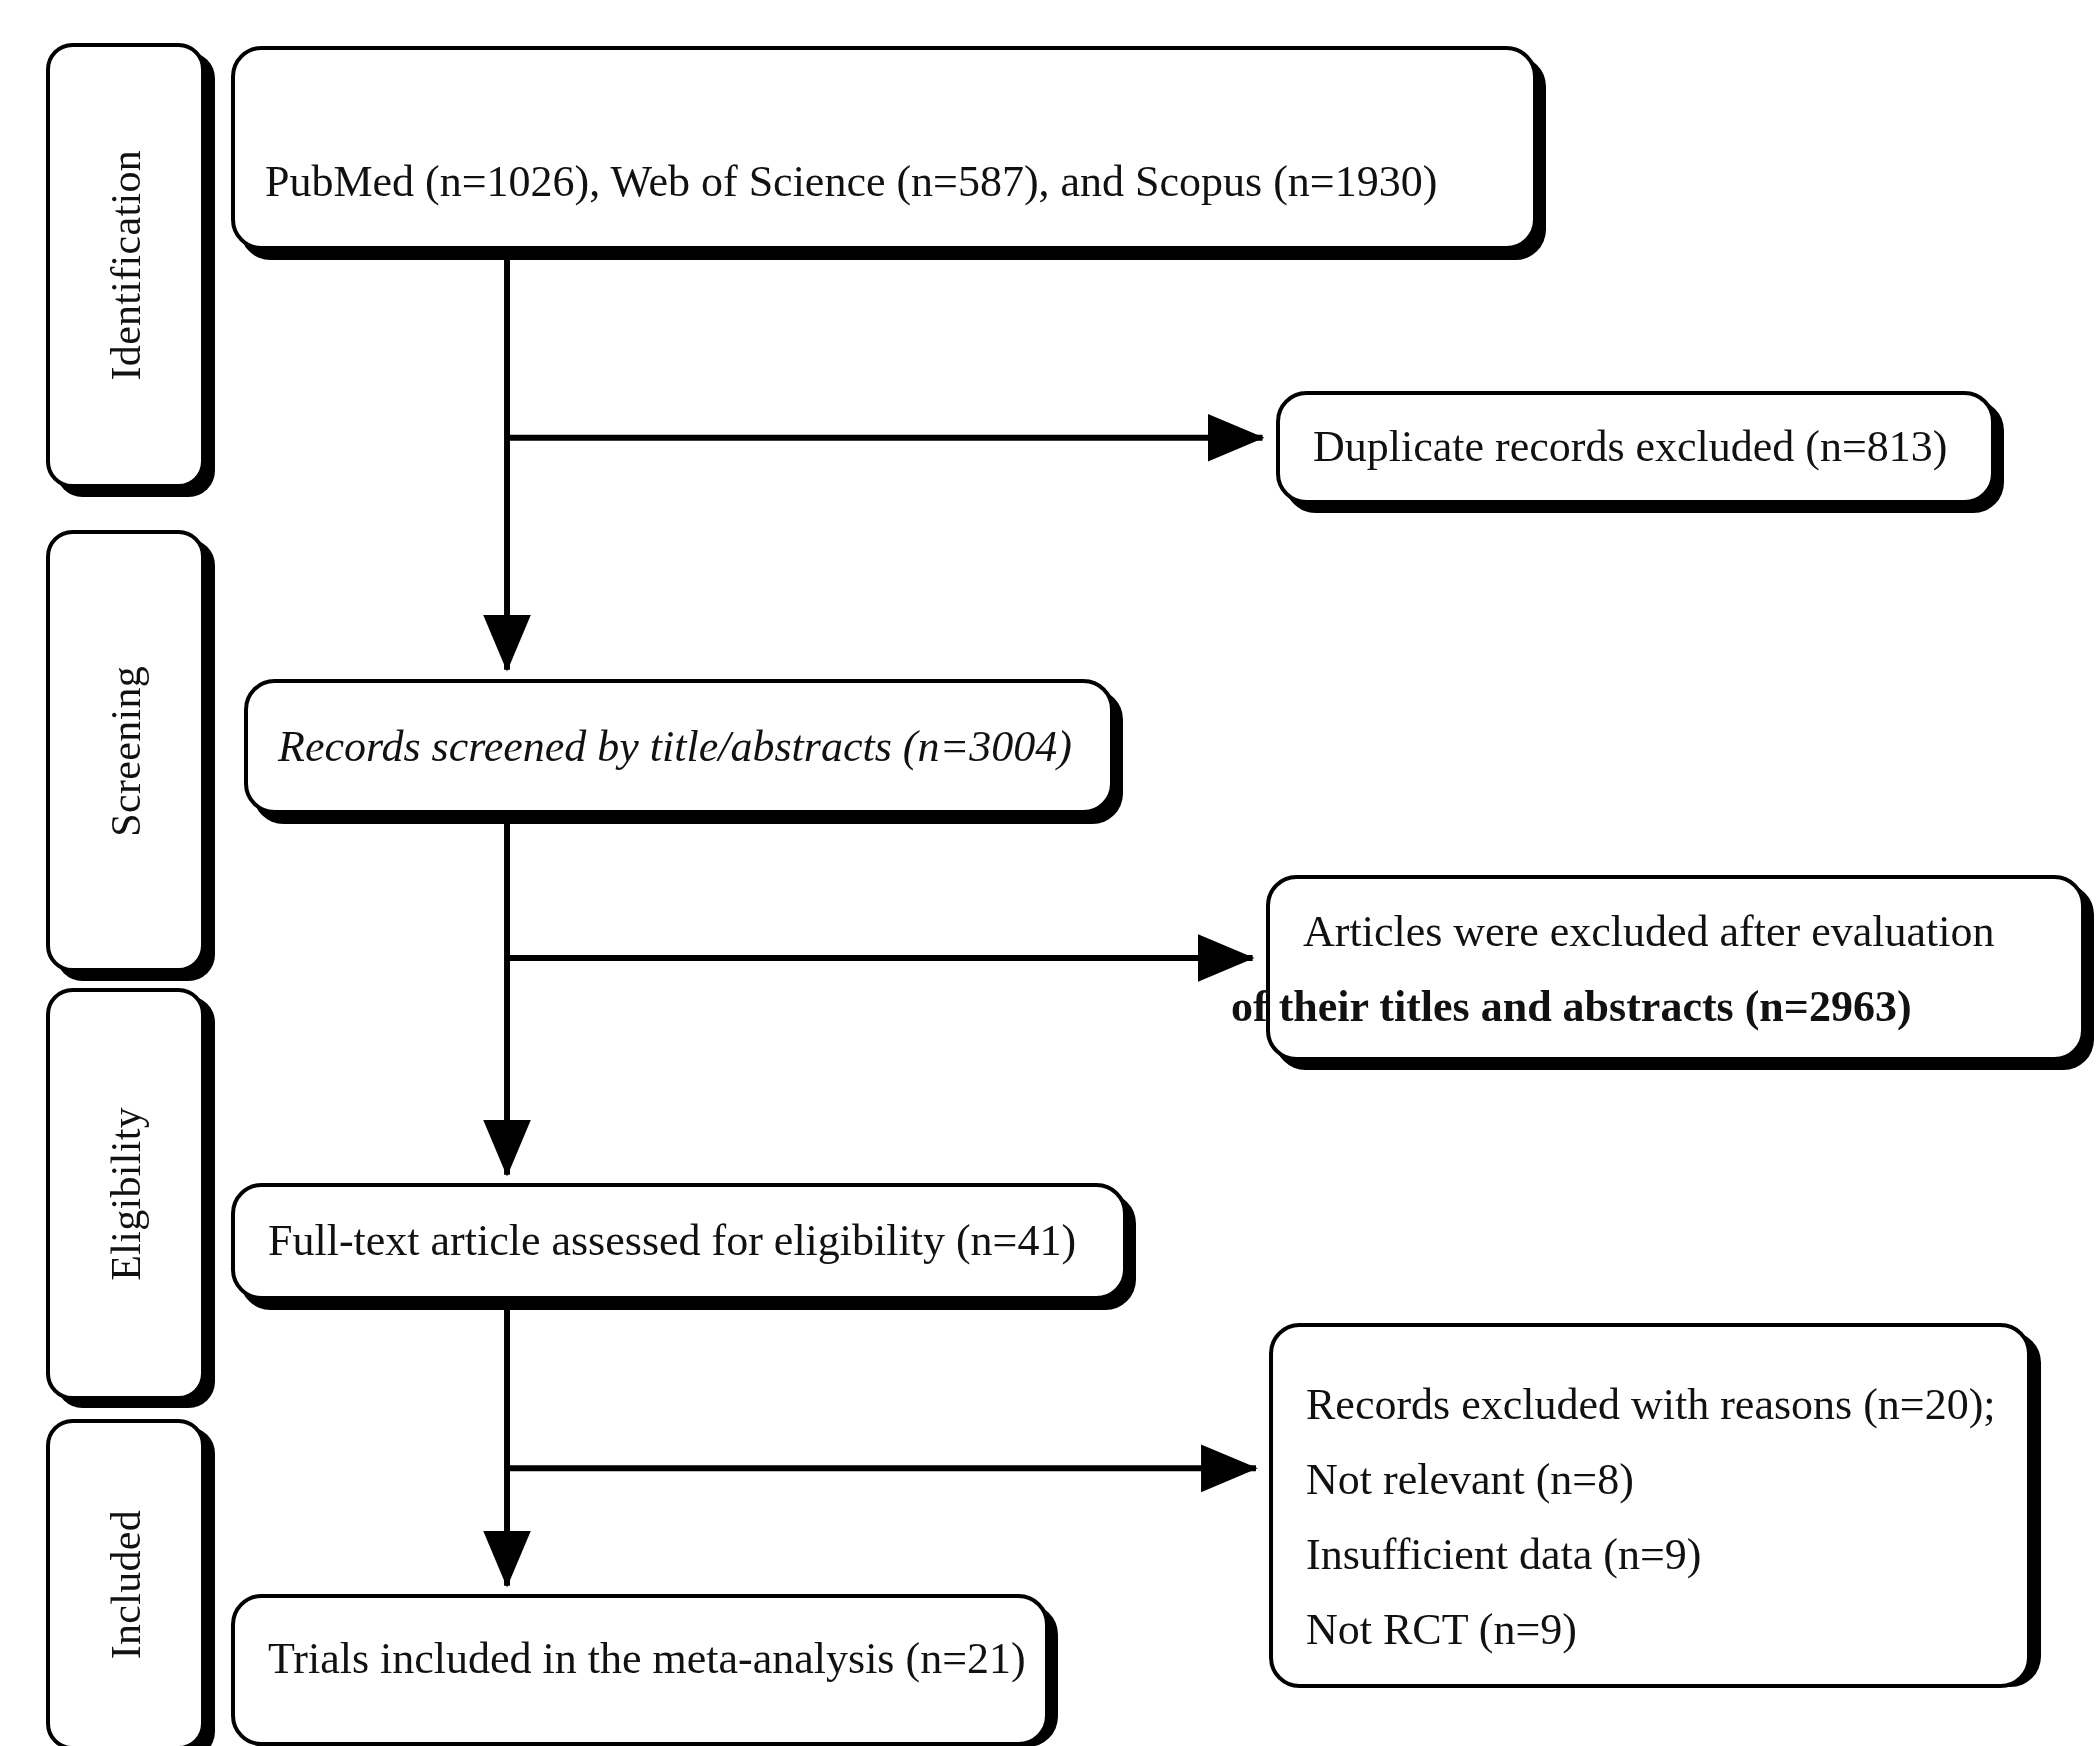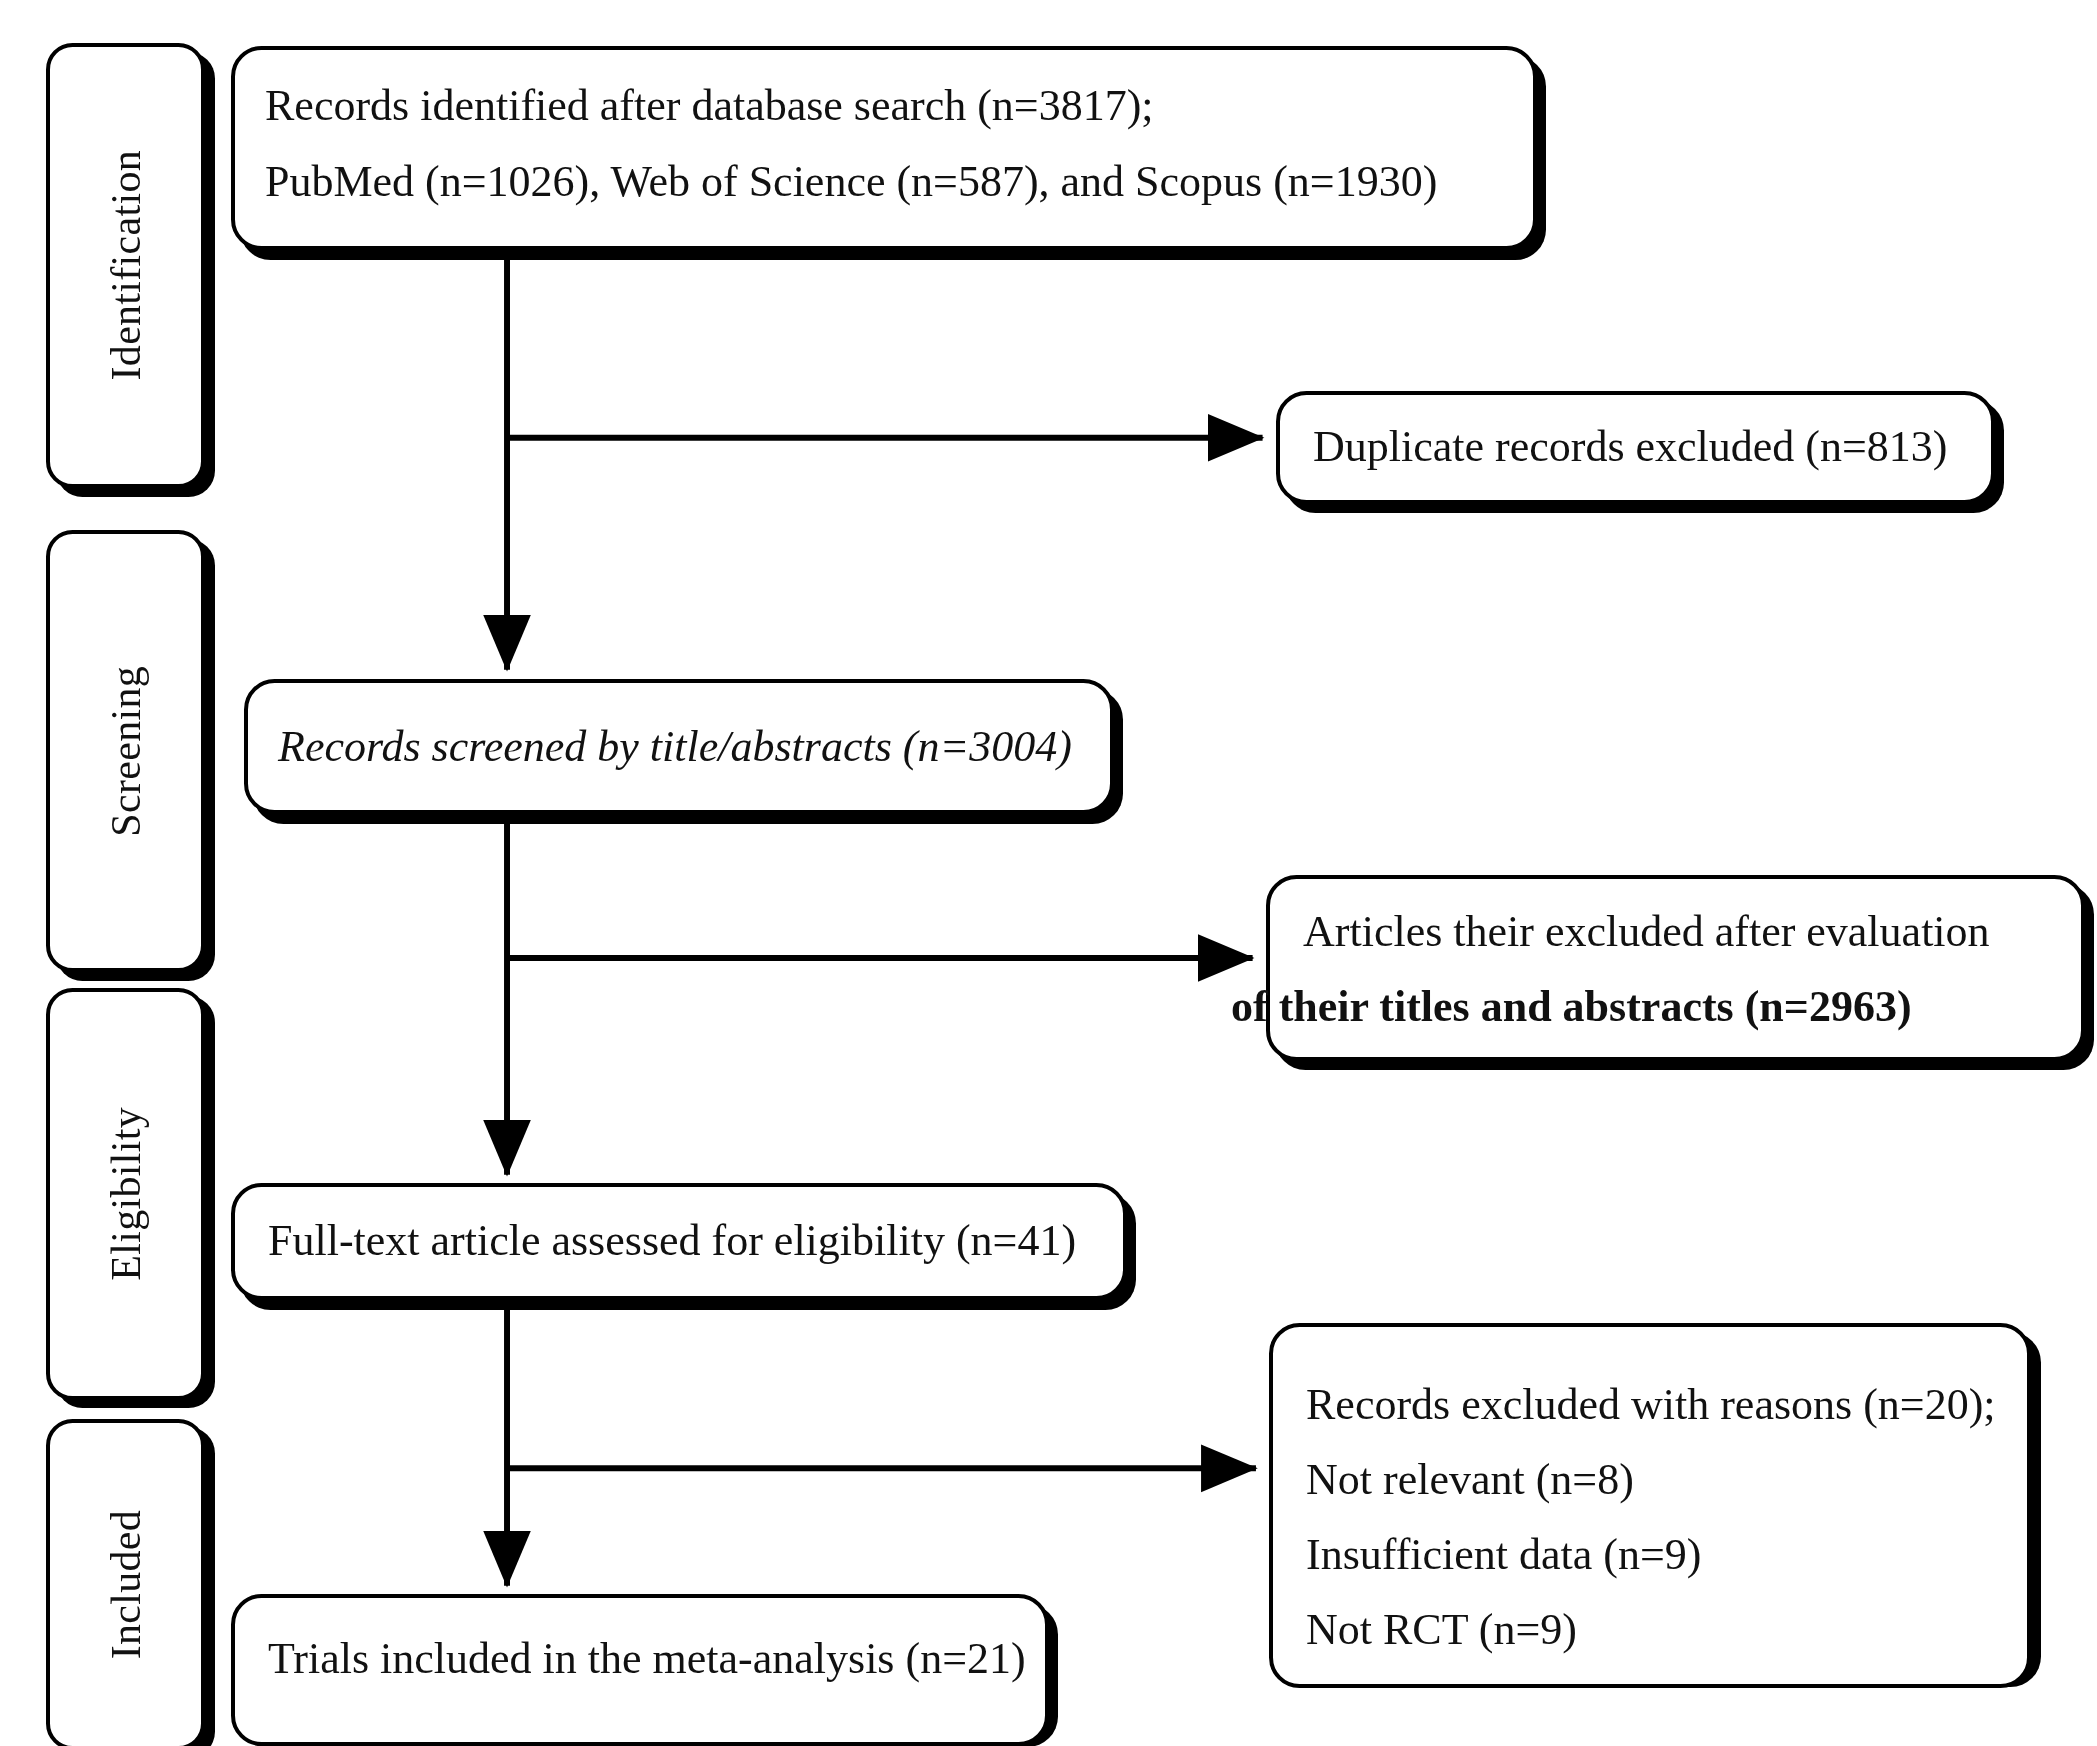--- a/index.html
+++ b/index.html
@@ -36,42 +36,41 @@
     <span>Eligibility</span>
   </div>
 
   <div class="shadow" style="left:56px;top:1427px;width:159px;height:331px;border-radius:26.5px;"></div>
   <div class="stage" style="left:46px;top:1419px;width:159px;height:331px;">
     <span>Included</span>
   </div>
 
   <div class="shadow" style="left:240px;top:56px;width:1306px;height:204px;border-radius:30.5px;"></div>
   <div class="box" style="left:231px;top:46px;width:1306px;height:204px;"></div>
-  <div class="txt" style="left:265px;top:70px;">Records identified after database search (n=3817);</div>
   <div class="txt" style="left:265px;top:146px;">PubMed (n=1026), Web of Science (n=587), and Scopus (n=1930)</div>
 
   <div class="shadow" style="left:253px;top:689px;width:870px;height:135px;border-radius:30.5px;"></div>
   <div class="box" style="left:244px;top:679px;width:870px;height:135px;"></div>
   <div class="txt" style="left:278px;top:711px;font-style:italic;">Records screened by title/abstracts (n=3004)</div>
 
   <div class="shadow" style="left:240px;top:1193px;width:896px;height:117px;border-radius:30.5px;"></div>
   <div class="box" style="left:231px;top:1183px;width:896px;height:117px;"></div>
   <div class="txt" style="left:268px;top:1205px;">Full-text article assessed for eligibility (n=41)</div>
 
   <div class="shadow" style="left:240px;top:1604px;width:818px;height:143px;border-radius:30.5px;"></div>
   <div class="box" style="left:231px;top:1594px;width:818px;height:152px;"></div>
   <div class="txt" style="left:268px;top:1623px;">Trials included in the meta-analysis (n=21)</div>
 
   <div class="shadow" style="left:1285px;top:400px;width:719px;height:113px;border-radius:30.5px;"></div>
   <div class="box" style="left:1276px;top:391px;width:719px;height:113px;"></div>
   <div class="txt" style="left:1313px;top:411px;">Duplicate records excluded (n=813)</div>
 
   <div class="shadow" style="left:1275px;top:884px;width:819px;height:186px;border-radius:30.5px;"></div>
   <div class="box" style="left:1266px;top:875px;width:819px;height:186px;"></div>
-  <div class="txt" style="left:1303px;top:896px;">Articles their excluded after evaluation</div>
+  <div class="txt" style="left:1303px;top:896px;">Articles were excluded after evaluation</div>
   <div class="txt" style="left:1231px;top:971px;font-weight:bold;">of their titles and abstracts (n=2963)</div>
 
   <div class="shadow" style="left:1279px;top:1332px;width:762px;height:355px;border-radius:30.5px;"></div>
   <div class="box" style="left:1269px;top:1323px;width:762px;height:365px;"></div>
   <div class="txt" style="left:1306px;top:1369px;">Records excluded with reasons (n=20);</div>
   <div class="txt" style="left:1306px;top:1444px;">Not relevant (n=8)</div>
   <div class="txt" style="left:1306px;top:1519px;">Insufficient data (n=9)</div>
   <div class="txt" style="left:1306px;top:1594px;">Not RCT (n=9)</div>
 
   <svg width="2097" height="1747" style="position:absolute;left:0;top:0;" viewBox="0 0 3164 2635">

